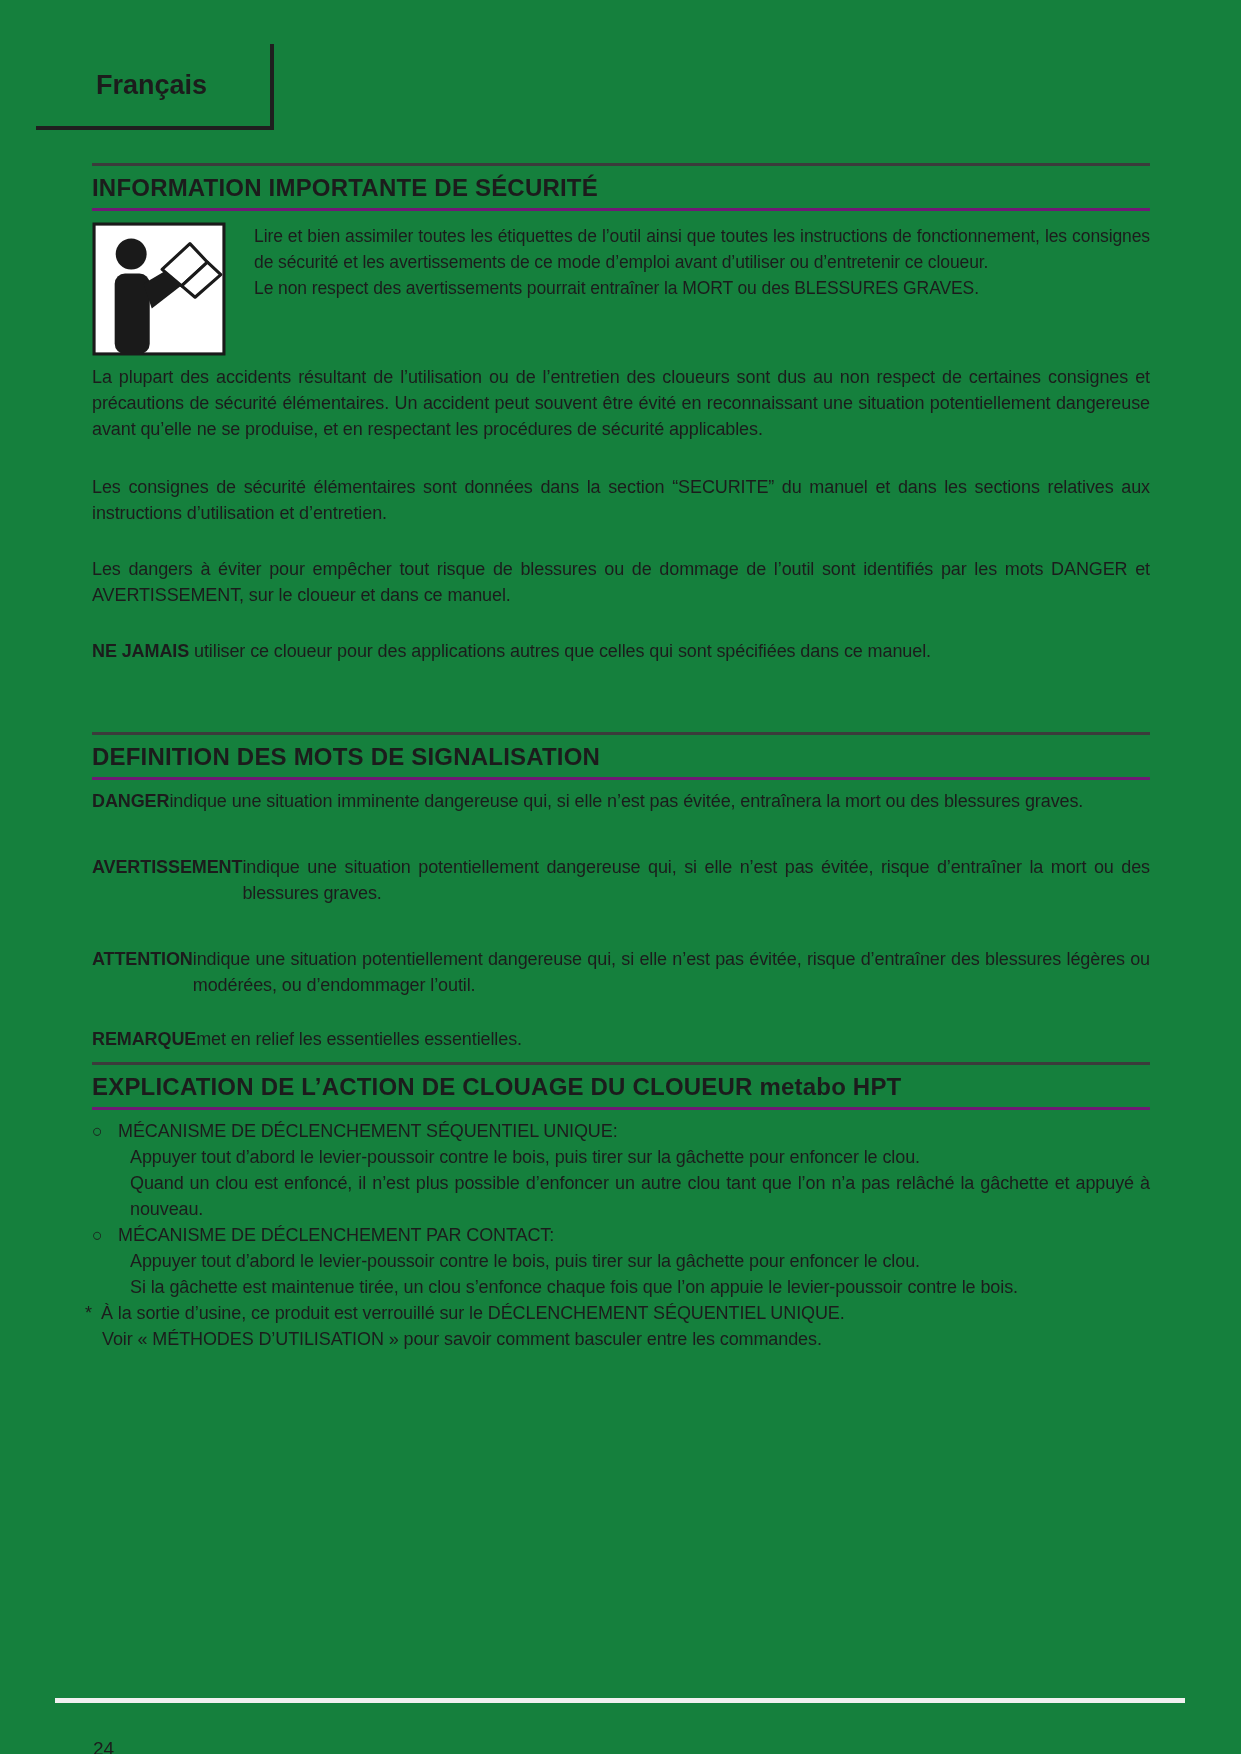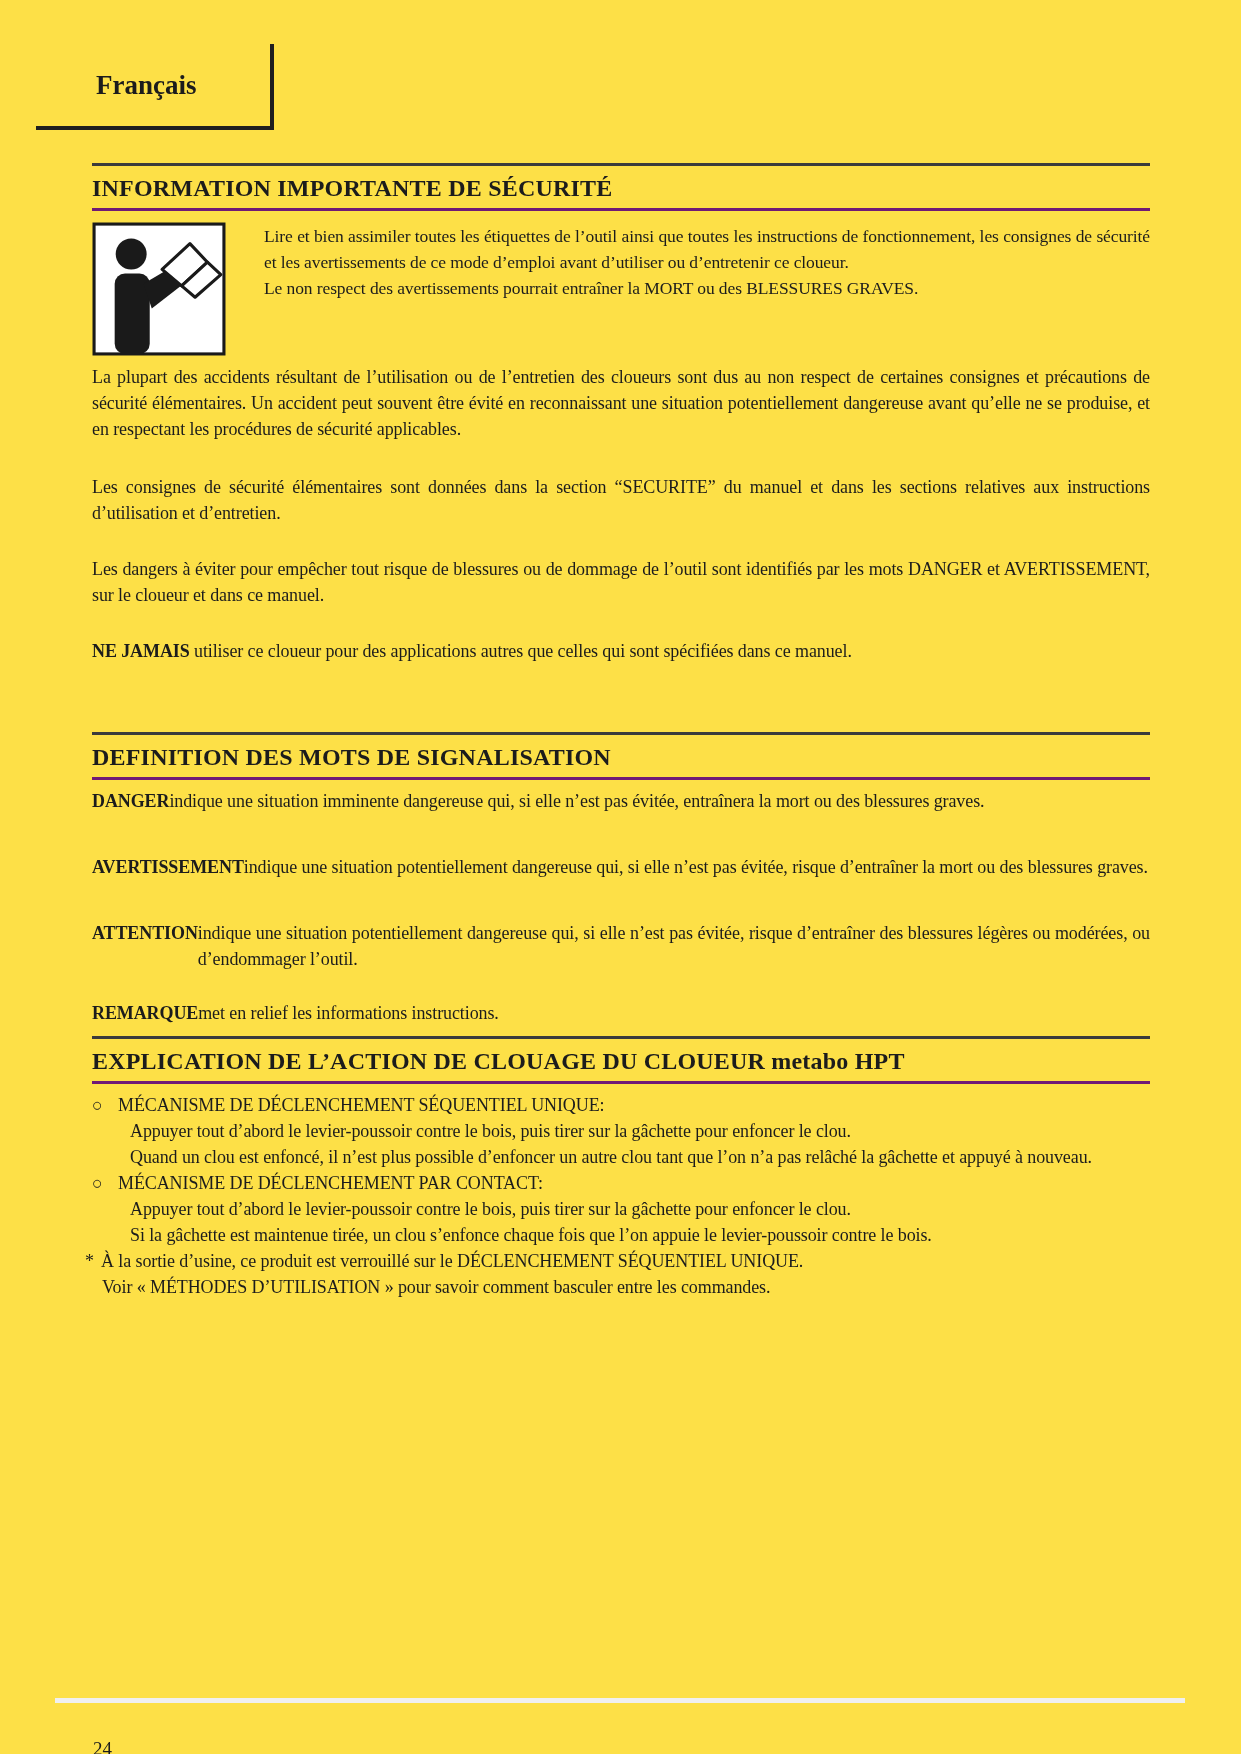--- a/index.html
+++ b/index.html
@@ -1,22 +1,22 @@
 <!DOCTYPE html>
 <html><head>
 <meta charset="utf-8">
 <style>
   html, body { margin: 0; padding: 0; background: #ffffff; }
   .page {
     position: relative;
     width: 1241px;
     height: 1754px;
-    background: #fde047;
+    background: #15803d;
     color: #1c1c1c;
-    font-family: Liberation Serif, serif;
+    font-family: Liberation Sans, sans-serif;
     overflow: hidden;
   }
 
   
   .lang-box {
     position: absolute;
     left: 36px; top: 44px;
     width: 234px; height: 82px;
     border-right: 4px solid #1f1f1f;
     border-bottom: 4px solid #1f1f1f;
@@ -45,21 +45,21 @@
 
   .body {
     margin: 0;
     font-size: 18px;
     line-height: 26px;
     letter-spacing: -0.1px;
   }
   .just { text-align: justify; }
 
   
-  .icon-row { display: flex; gap: 38px; }
+  .icon-row { display: flex; gap: 28px; }
   .icon-box { flex: 0 0 134px; width: 134px; height: 134px; }
   .icon-text { flex: 1 1 auto; padding-top: 1px; }
   .icon-text p { margin: 0; font-size: 17.5px; line-height: 26px; letter-spacing: -0.1px; }
 
   
   .def {
     display: grid;
     grid-template-columns: max-content 1fr;
     font-size: 18px; line-height: 26px; letter-spacing: -0.1px;
   }
@@ -146,21 +146,21 @@
     <div class="def mt40">
       <b class="kw">AVERTISSEMENT</b>
       <span class="def-text">indique une situation potentiellement dangereuse qui, si elle n’est pas évitée, risque d’entraîner la mort ou des blessures graves.</span>
     </div>
     <div class="def mt40">
       <b class="kw">ATTENTION</b>
       <span class="def-text">indique une situation potentiellement dangereuse qui, si elle n’est pas évitée, risque d’entraîner des blessures légères ou modérées, ou d’endommager l’outil.</span>
     </div>
     <div class="def mt28">
       <b class="kw">REMARQUE</b>
-      <span class="def-text">met en relief les informations instructions.</span>
+      <span class="def-text">met en relief les essentielles essentielles.</span>
     </div>
 
     <h2 class="sec-title mt10">EXPLICATION DE L’ACTION DE CLOUAGE DU CLOUEUR metabo HPT</h2>
 
     <div class="nail mt8">
       <div class="nl bullet">
         <span class="marker">○</span>
         <span class="txt">MÉCANISME DE DÉCLENCHEMENT SÉQUENTIEL UNIQUE:</span>
       </div>
       <div class="nl sub">

